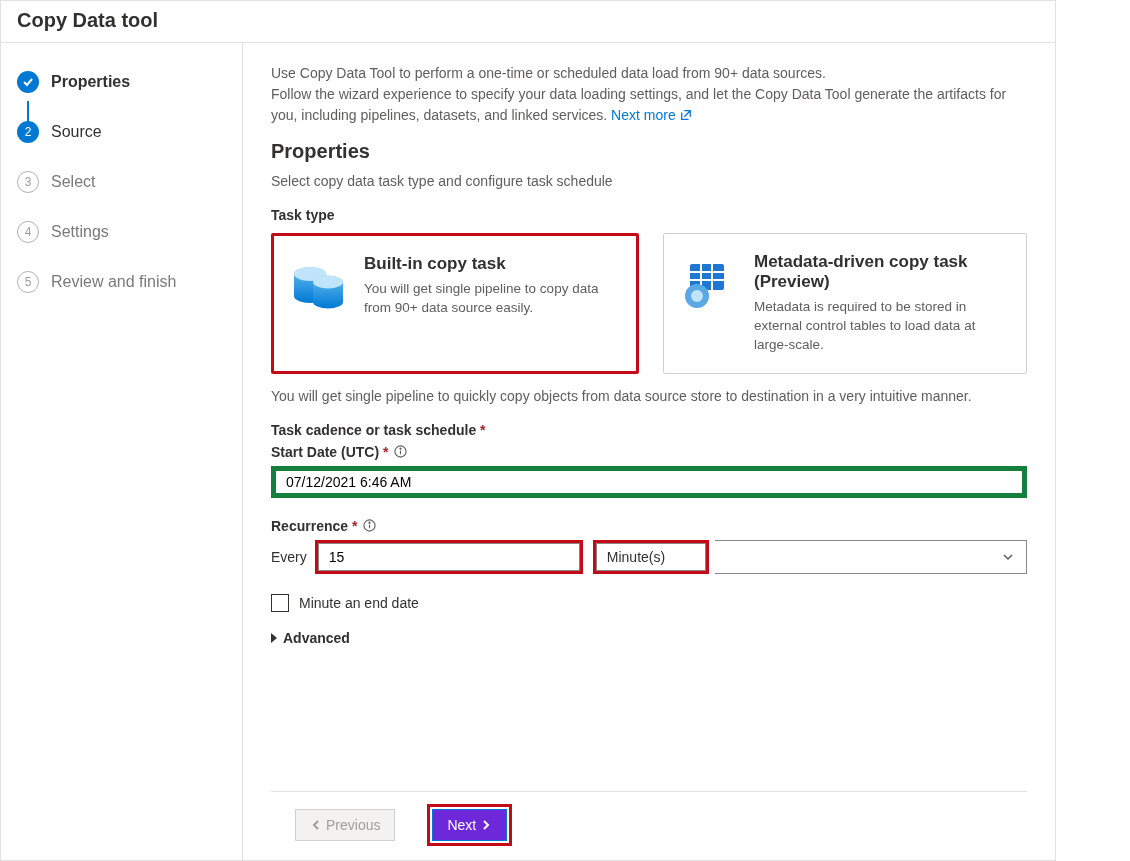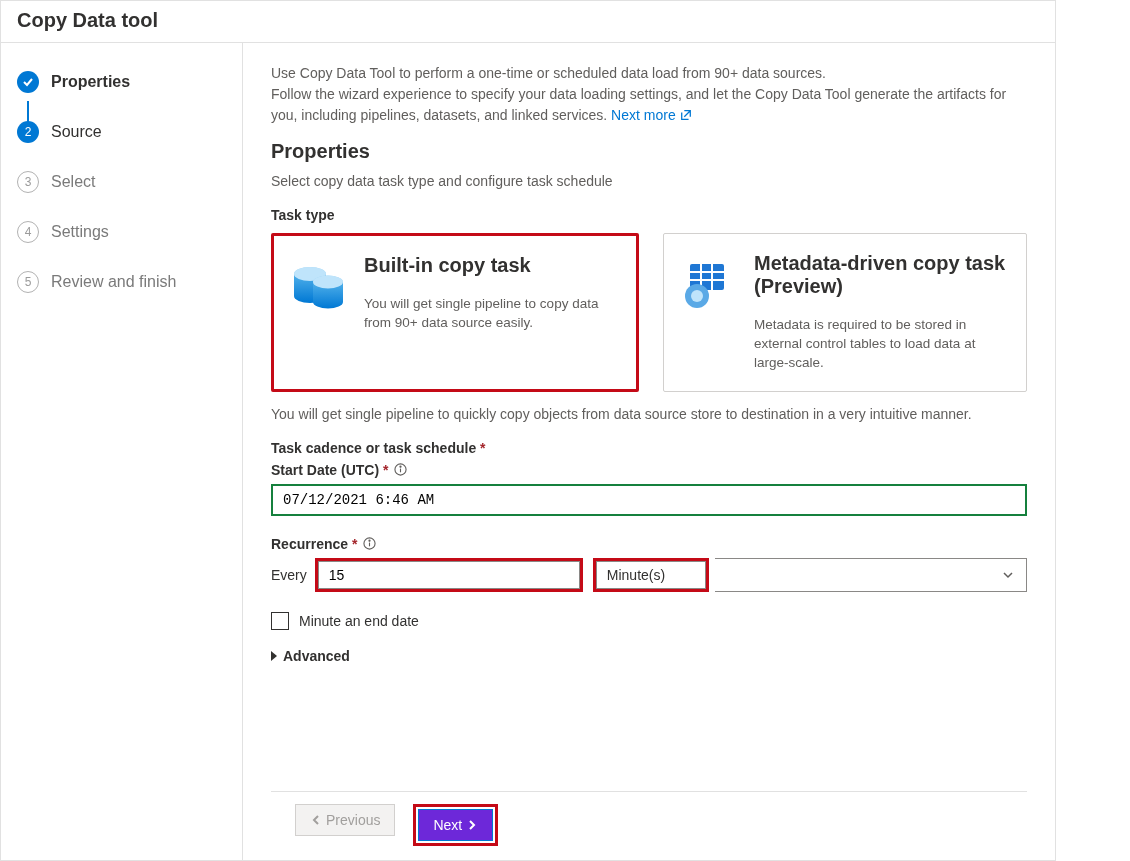--- a/index.html
+++ b/index.html
@@ -89,21 +89,21 @@
     border: 1px solid #d2d0ce;
     border-radius: 2px;
     padding: 18px 18px 18px 14px;
     display: flex;
     gap: 16px;
     cursor: pointer;
     min-height: 116px;
   }
   .card.selected { border: 3px solid #c40a17; }
   .card-icon { width: 60px; height: 60px; flex-shrink: 0; margin-top: 2px; }
-  .card-title { font-weight: 600; font-size: 20px; margin-bottom: 18px; }
+  .card-title { font-weight: 600; font-size: 17px; margin-bottom: 6px; }
   .card-desc { color: #605e5c; font-size: 13.5px; line-height: 1.4; }
   .task-note { color: #605e5c; margin-bottom: 18px; }
   .required::after { content: " *"; color: #a4262c; }
   .radios { display: flex; gap: 22px; margin: 8px 0 18px 0; align-items: center; }
   .radio {
     display: inline-flex; align-items: center; gap: 8px;
     cursor: pointer;
   }
   .radio-circle {
     width: 18px; height: 18px; border-radius: 50%;
@@ -113,25 +113,25 @@
   }
   .radio-circle.checked { border: 1.5px solid #0078d4; }
   .radio-circle.checked::after {
     content: ""; width: 10px; height: 10px; border-radius: 50%; background: #0078d4;
   }
   .tw-highlight { border: 3px solid #c40a17; padding: 5px 10px 5px 6px; display: inline-flex; }
   .field-label { font-weight: 600; display: inline-flex; align-items: center; gap: 6px; margin-bottom: 6px; }
   .info-icon { width: 13px; height: 13px; stroke: #605e5c; fill: none; stroke-width: 1.2; }
   .text-input {
     width: 100%;
-    border: 2px solid #15803d;
+    border: 5px solid #15803d;
     padding: 6px 10px;
     font-size: 14px;
     height: 32px;
-    font-family: Liberation Mono, monospace;
+    font-family: Liberation Sans, sans-serif;
   }
   .group { margin-bottom: 20px; }
   .rec-row { display: flex; align-items: center; gap: 6px; }
   .every-label { padding-right: 2px; }
   .num-box {
     width: 268px;
     border: 3px solid #c40a17;
   }
   .num-box input {
     border: 1px solid #8a8886; width: 100%; height: 28px; padding: 4px 10px; font: inherit;
@@ -155,22 +155,22 @@
     width: 18px; height: 18px; border: 1px solid #323130; background: #fff;
     cursor: pointer;
   }
   .expander { display: inline-flex; align-items: center; gap: 6px; font-weight: 600; cursor: pointer; }
   .tri { width: 0; height: 0; border-top: 5px solid transparent; border-bottom: 5px solid transparent;
     border-left: 6px solid #323130; }
   .footer {
     border-top: 1px solid #e1e1e1;
     padding: 12px 24px 14px 24px;
     display: flex;
-    gap: 18px;
-    align-items: flex-start;
+    gap: 32px;
+    align-items: center;
     background: #fff;
   }
   .btn {
     height: 32px; padding: 0 14px; font: inherit; font-size: 14px;
     display: inline-flex; align-items: center; gap: 4px;
     border: 1px solid #8a8886; background: #fff; cursor: pointer;
   }
   .btn.prev { color: #a19f9d; border-color: #d2d0ce; background: #f3f2f1; }
   .btn.next { background: #6d28d9; color: #fff; border-color: #0078d4; font-weight: 400; }
   .next-highlight { border: 3px solid #c40a17; padding: 2px; display: inline-block; }

